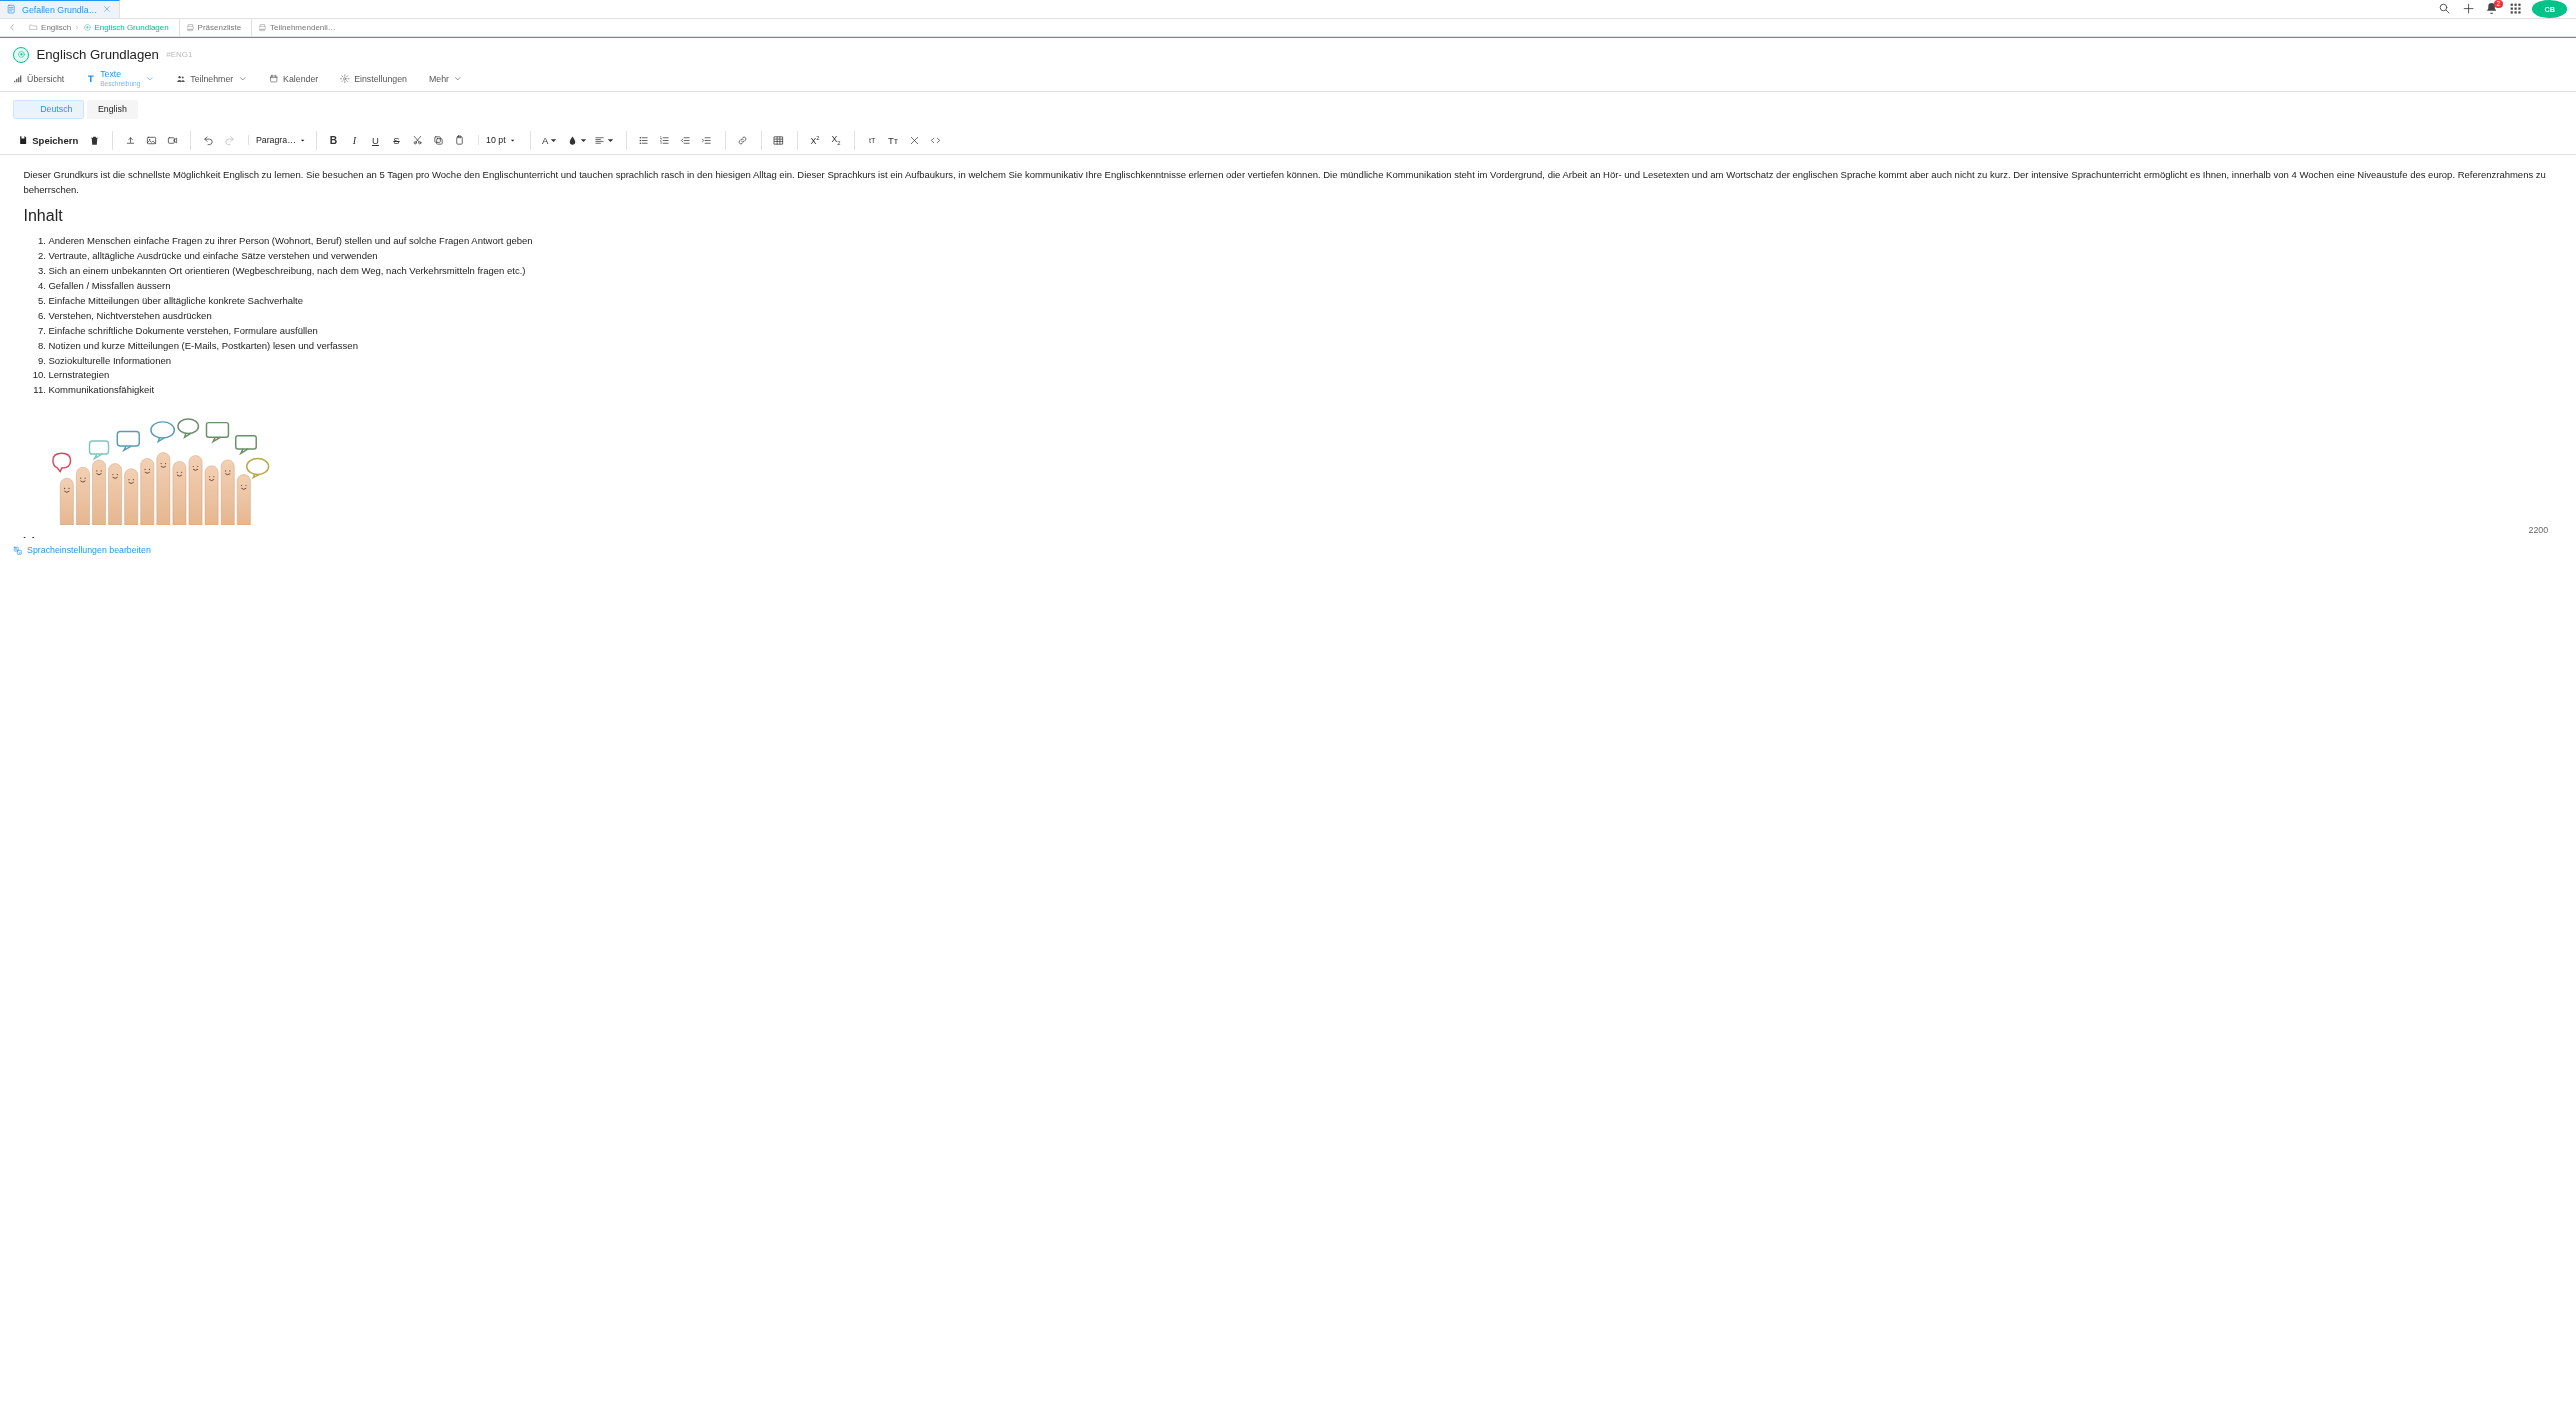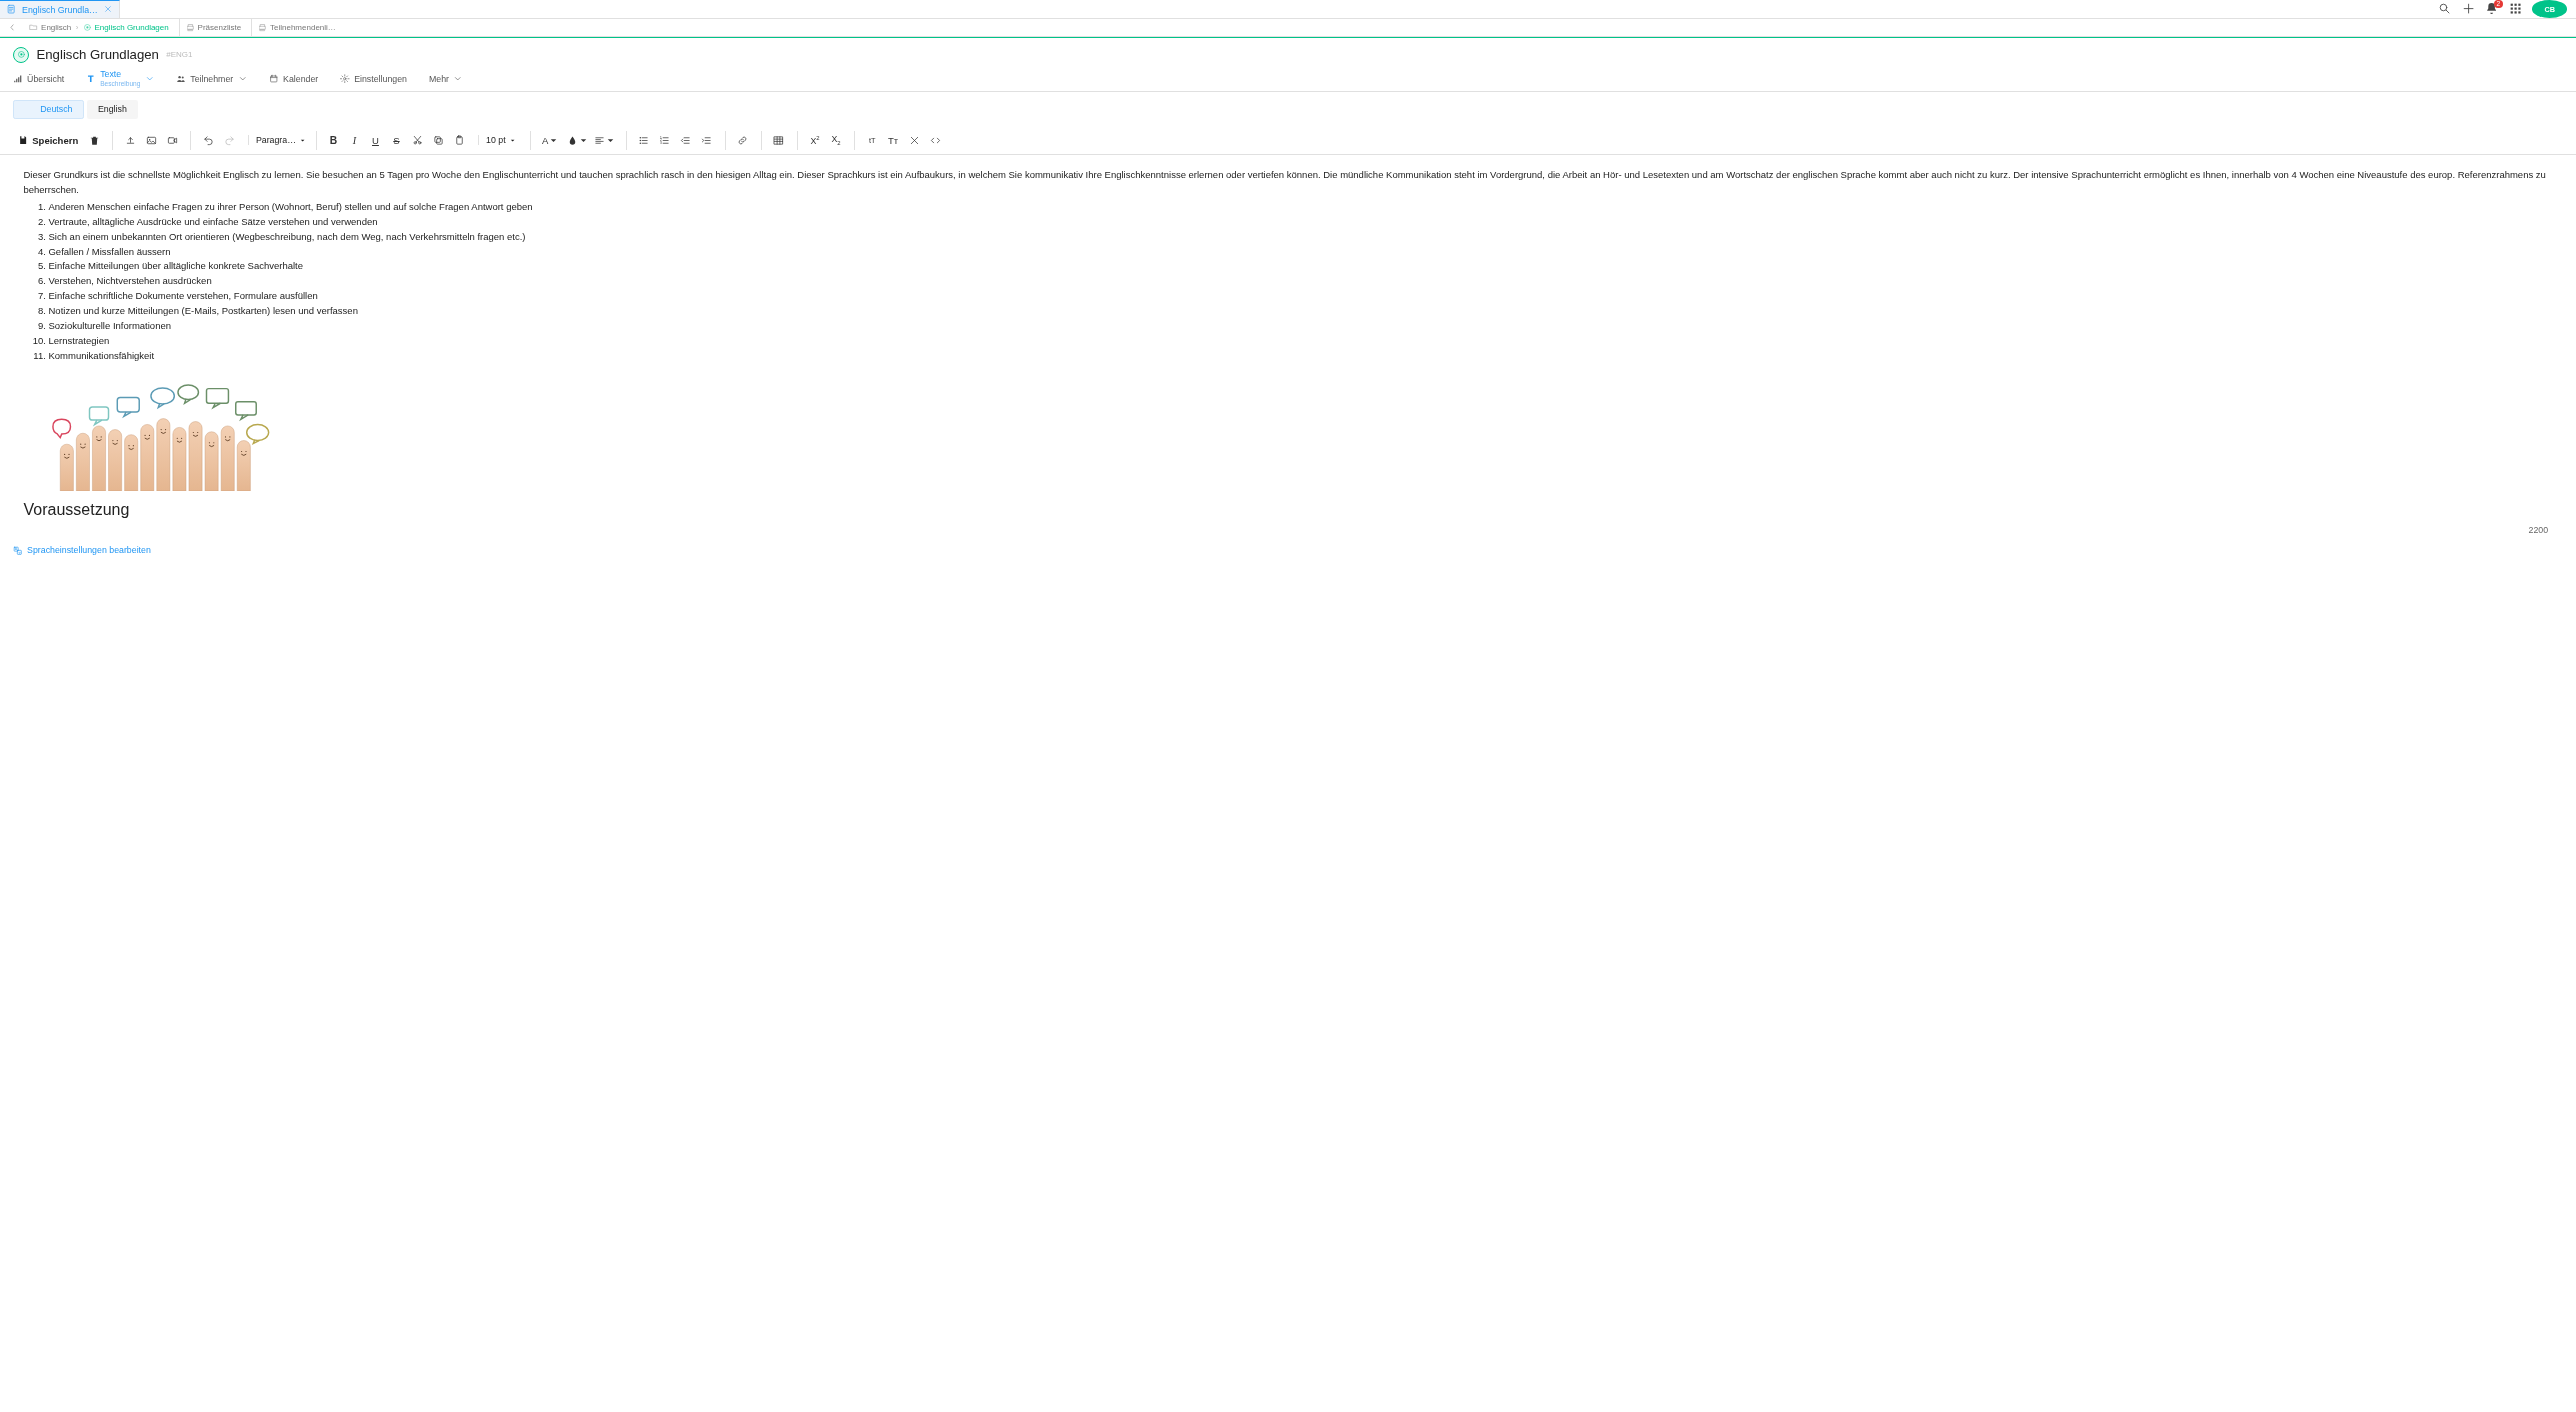--- a/index.html
+++ b/index.html
@@ -103,21 +103,21 @@
 <body>
 
 <div class="top-strip">
   <div class="app-tab">
     <span class="doc-icon">
       <svg viewBox="0 0 24 24">
           <rect class="stroke" x="5" y="3" width="14" height="18" rx="2" style="stroke:#2196f3"></rect>
           <path class="stroke" d="M8 8h8M8 12h8M8 16h5" style="stroke:#2196f3"></path>
         </svg>
     </span>
-    <span class="app-tab-label">Englisch Grundla…</span>
+    <span class="app-tab-label">Gefallen Grundla…</span>
     <span class="app-tab-close">
       <svg viewBox="0 0 24 24" width="8" height="8">
           <path class="stroke" d="M5 5l14 14M19 5L5 19"></path>
         </svg>
     </span>
   </div>
 
   <div class="top-right">
     <span class="icon-btn">
       <svg viewBox="0 0 24 24">
@@ -462,20 +462,21 @@
         </svg>
     </span>
   </div>
 </div>
 
 <div class="editor-wrap">
   <div class="editor-body">
 
     <p>Dieser Grundkurs ist die schnellste Möglichkeit Englisch zu lernen. Sie besuchen an 5 Tagen pro Woche den Englischunterricht und tauchen sprachlich rasch in den hiesigen Alltag ein. Dieser Sprachkurs ist ein Aufbaukurs, in welchem Sie kommunikativ Ihre Englischkenntnisse erlernen oder vertiefen können. Die mündliche Kommunikation steht im Vordergrund, die Arbeit an Hör- und Lesetexten und am Wortschatz der englischen Sprache kommt aber auch nicht zu kurz. Der intensive Sprachunterricht ermöglicht es Ihnen, innerhalb von 4 Wochen eine Niveaustufe des europ. Referenzrahmens zu beherrschen.</p>
 
+    <h2>Inhalt</h2>
     <ol>
       <li>Anderen Menschen einfache Fragen zu ihrer Person (Wohnort, Beruf) stellen und auf solche Fragen Antwort geben</li>
       <li>Vertraute, alltägliche Ausdrücke und einfache Sätze verstehen und verwenden</li>
       <li>Sich an einem unbekannten Ort orientieren (Wegbeschreibung, nach dem Weg, nach Verkehrsmitteln fragen etc.)</li>
       <li>Gefallen / Missfallen äussern</li>
       <li>Einfache Mitteilungen über alltägliche konkrete Sachverhalte</li>
       <li>Verstehen, Nichtverstehen ausdrücken</li>
       <li>Einfache schriftliche Dokumente verstehen, Formulare ausfüllen</li>
       <li>Notizen und kurze Mitteilungen (E-Mails, Postkarten) lesen und verfassen</li>
       <li>Soziokulturelle Informationen</li>

